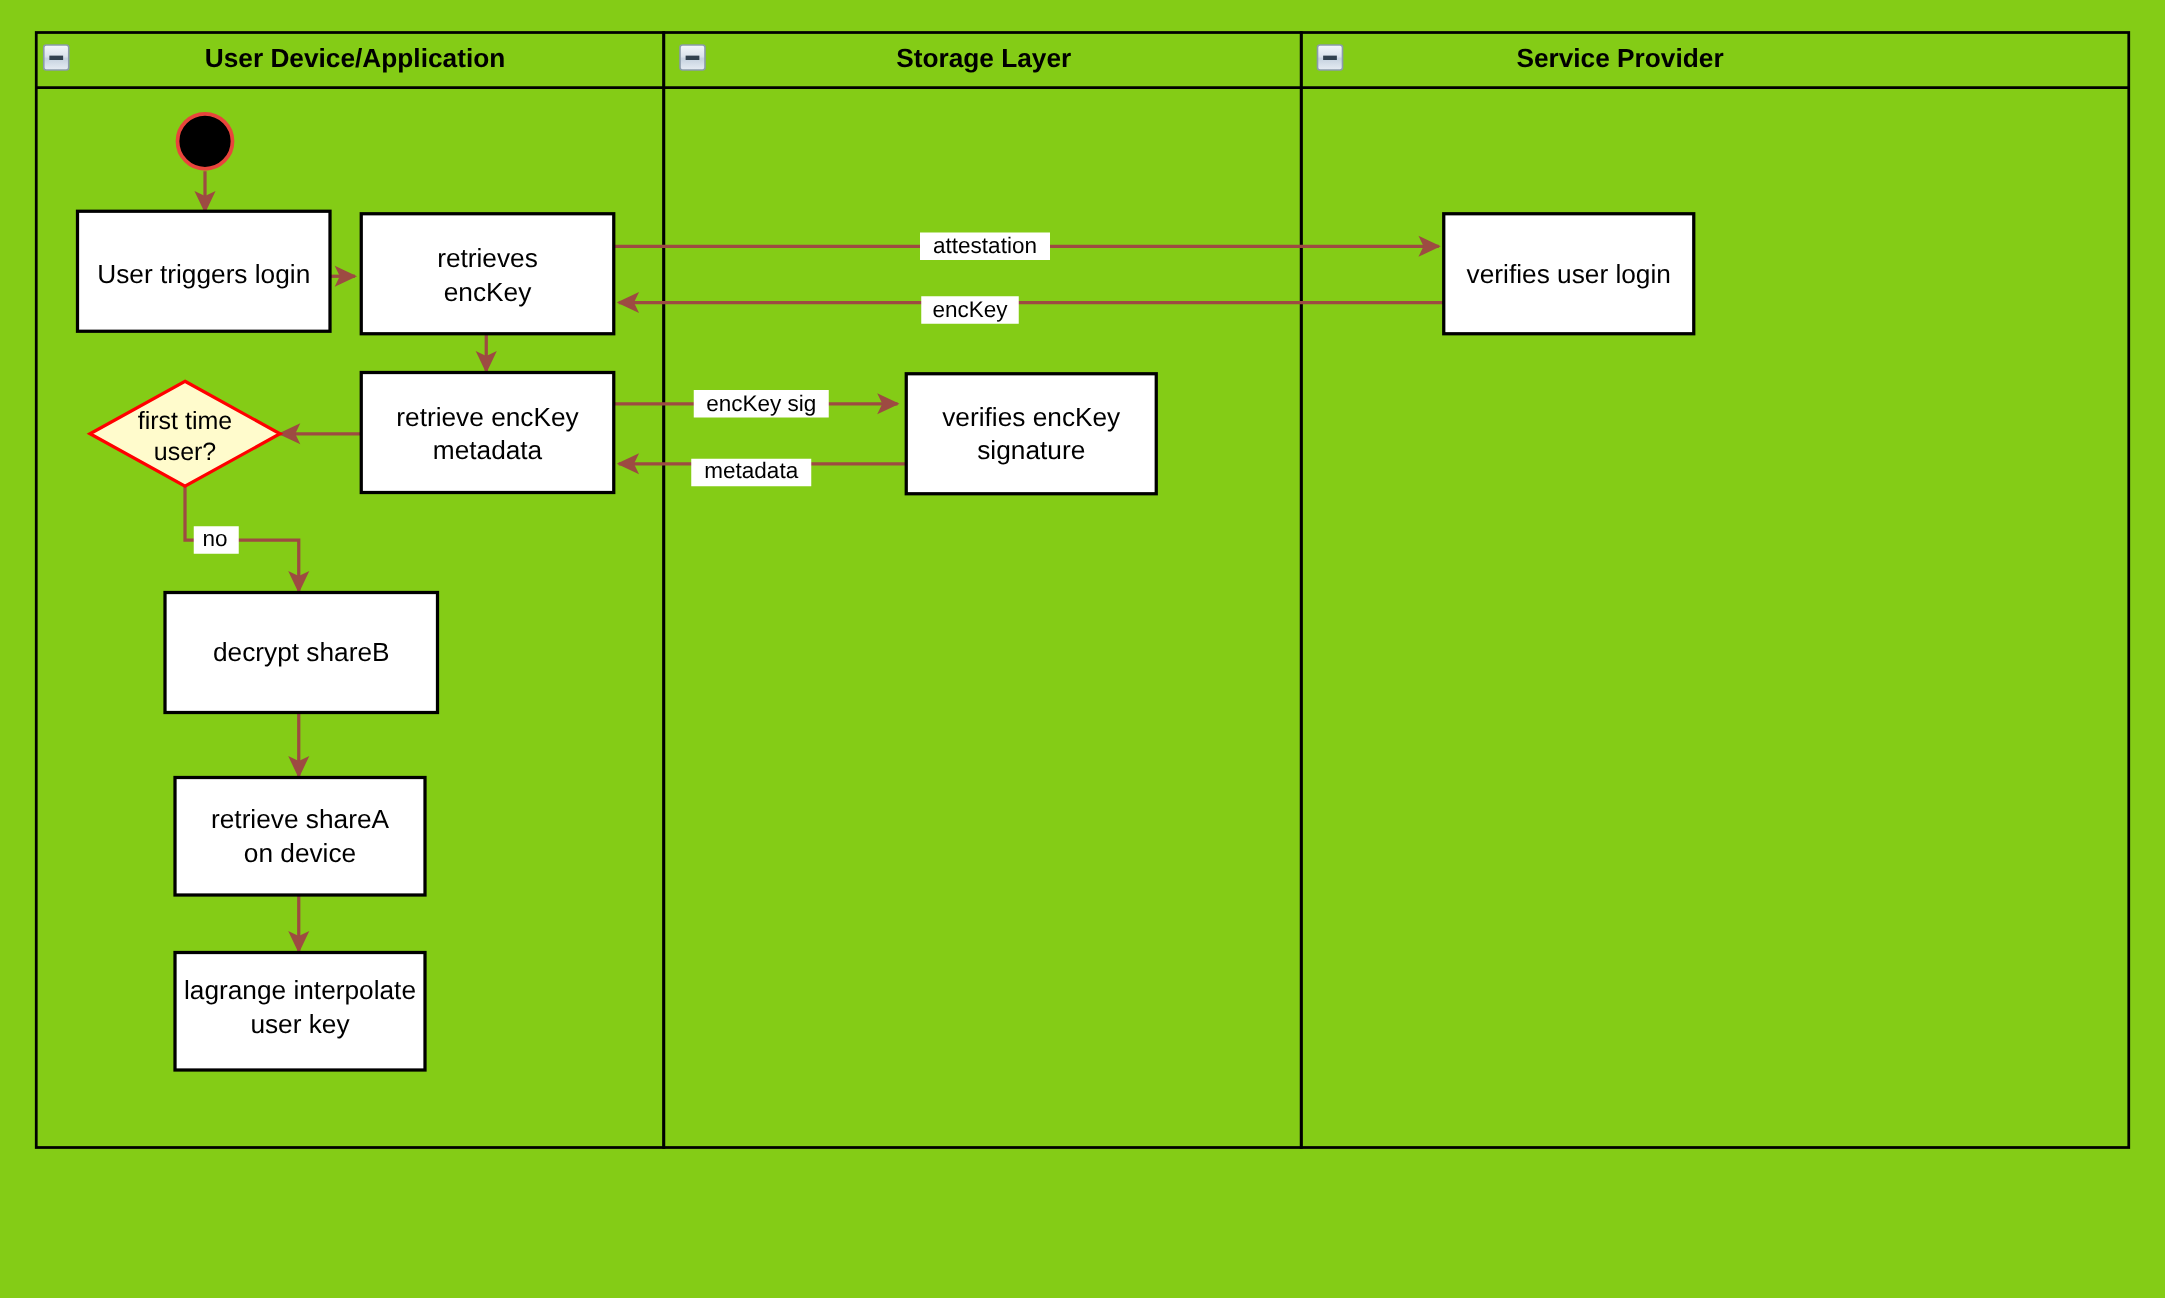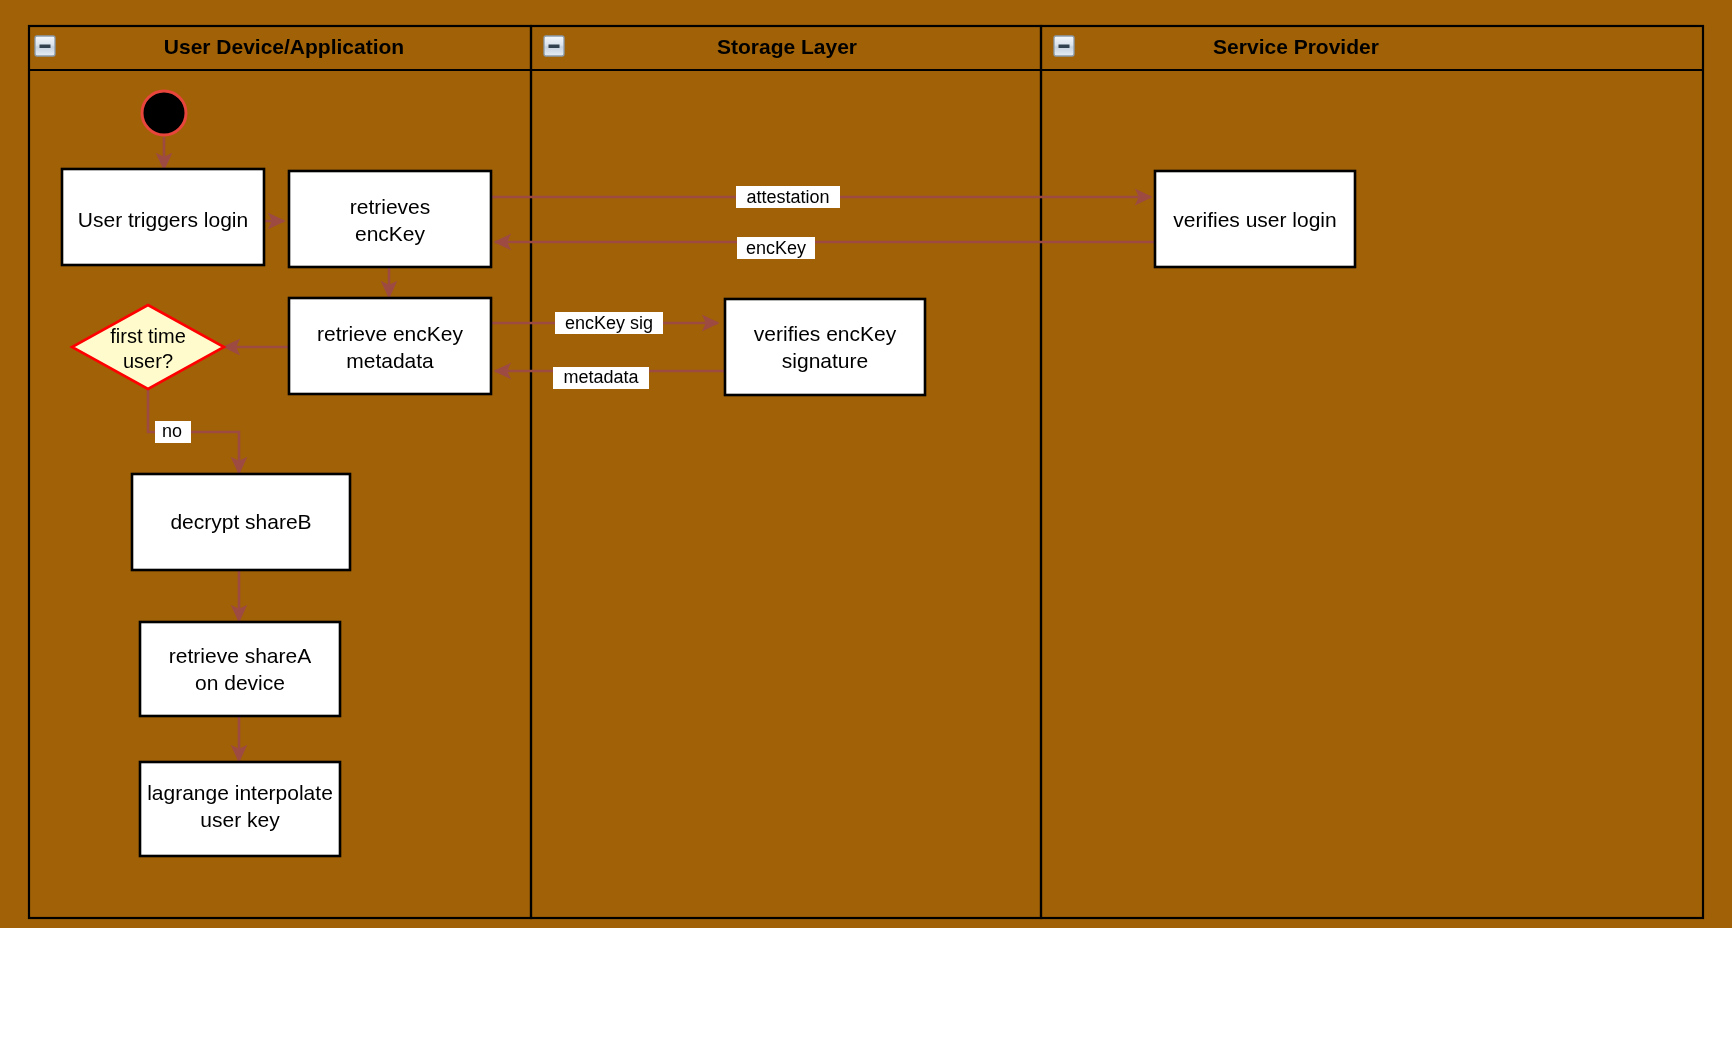--- a/index.html
+++ b/index.html
@@ -9,22 +9,22 @@
   }
   body {
     width: 1732px;
     height: 1038px;
     font-family: "Liberation Sans", sans-serif;
     overflow: hidden;
   }
   #canvas {
     position: relative;
     width: 1732px;
-    height: 928px;
-    background: #a16207;
+    height: 1038px;
+    background: #84cc16;
   }
   svg.diagram {
     position: absolute;
     top: 0;
     left: 0;
     width: 1732px;
     height: 1038px;
   }
   .lane-title {
     font-family: "Liberation Sans", sans-serif;

